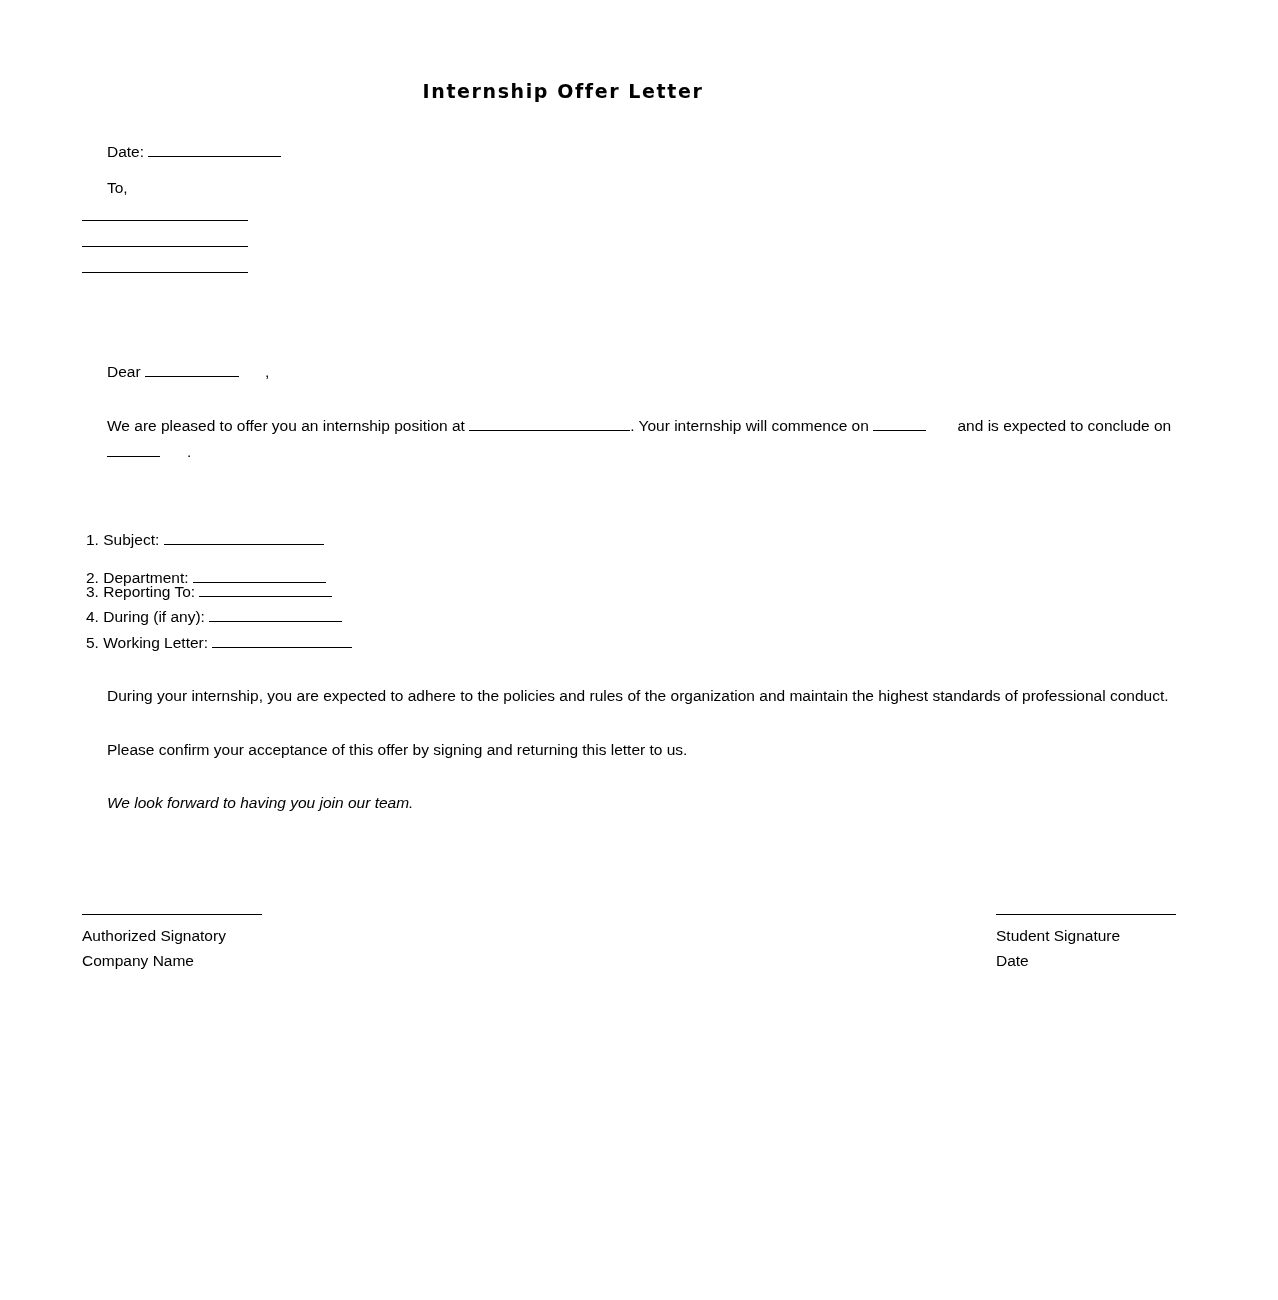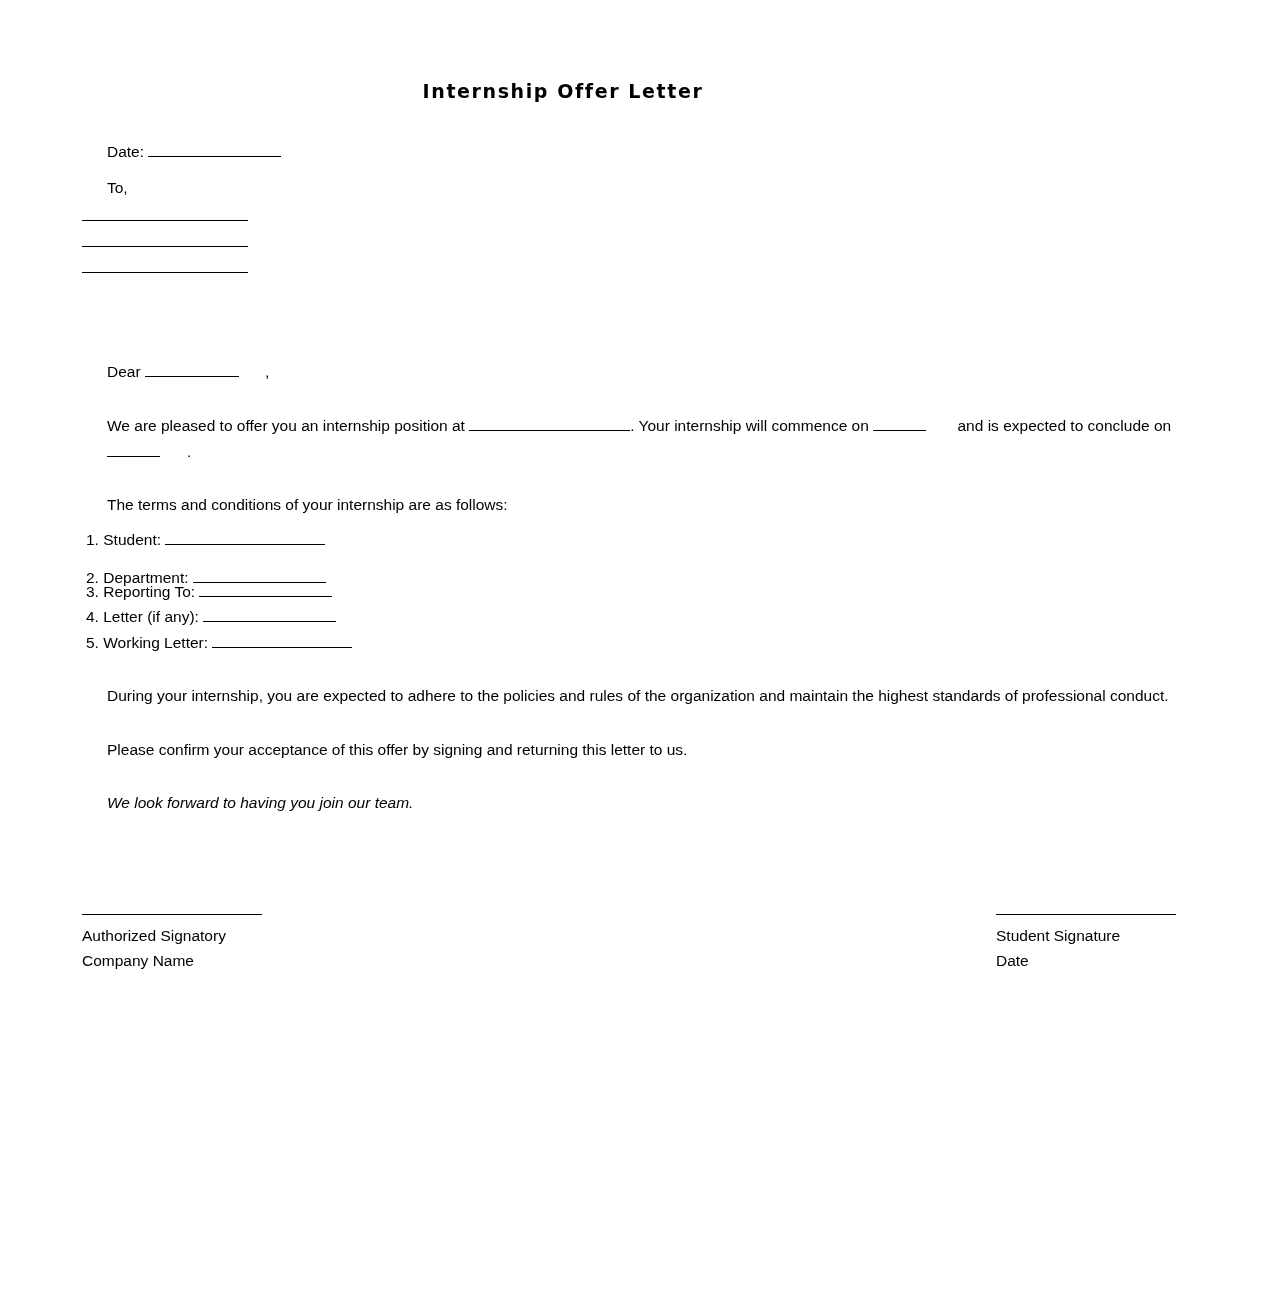--- a/index.html
+++ b/index.html
@@ -98,40 +98,39 @@
     <span>We are pleased to offer you an internship position at</span>
     <span class="blank" style="width:161px;"></span><span>. Your internship will commence on</span>
     <span class="blank" style="width:53px;"></span><span style="display:inline-block; width:27px;"></span>
     <span>and is expected to conclude on</span>
   </div>
 
   <div class="line" style="top:442px;">
     <span class="blank" style="width:53px;"></span><span style="display:inline-block; width:27px;"></span><span>.</span>
   </div>
 
-  <div class="line" style="top:495px;">The terms and conditions of your internship are as follows:</div>
 
   <div class="list-item" style="top:530px;">
     <span>1.</span>
-    <span>Student:</span>
+    <span>Subject:</span>
     <span class="blank" style="width:160px;"></span>
   </div>
   <div class="list-item" style="top:568px;">
     <span>2.</span>
     <span>Department:</span>
     <span class="blank" style="width:133px;"></span>
   </div>
   <div class="list-item" style="top:582px;">
     <span>3.</span>
     <span>Reporting To:</span>
     <span class="blank" style="width:133px;"></span>
   </div>
   <div class="list-item" style="top:607px;">
     <span>4.</span>
-    <span>Letter (if any):</span>
+    <span>During (if any):</span>
     <span class="blank" style="width:133px;"></span>
   </div>
   <div class="list-item" style="top:633px;">
     <span>5.</span>
     <span>Working Letter:</span>
     <span class="blank" style="width:140px;"></span>
   </div>
 
   <div class="line" style="top:686px;">During your internship, you are expected to adhere to the policies and rules of the organization and maintain the highest standards of professional conduct.</div>
   <div class="line" style="top:740px;">Please confirm your acceptance of this offer by signing and returning this letter to us.</div>

